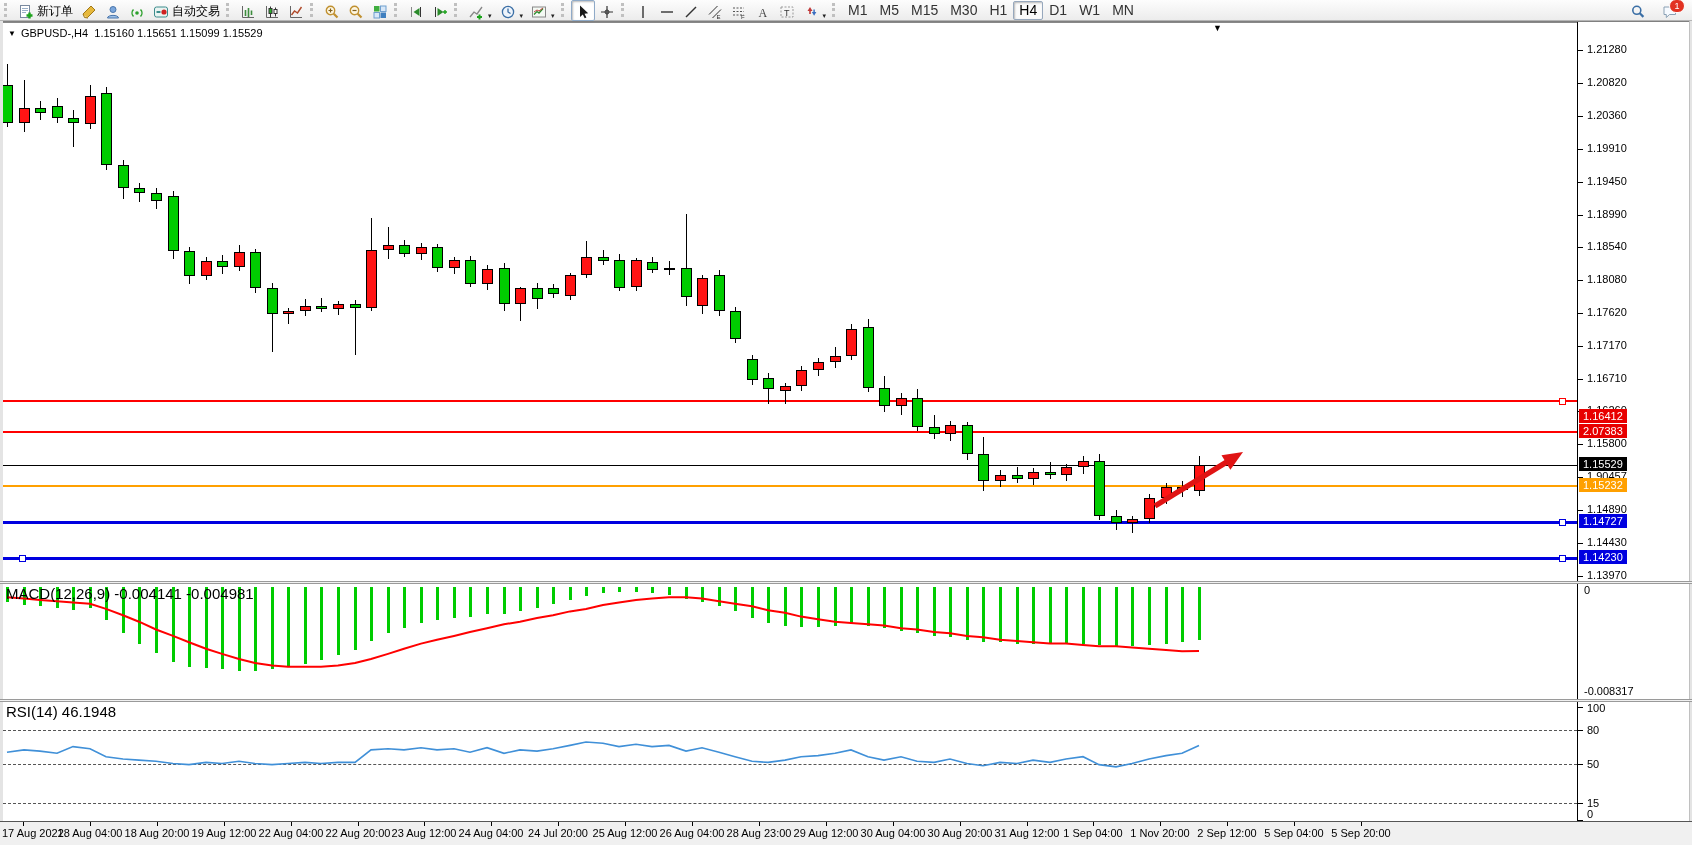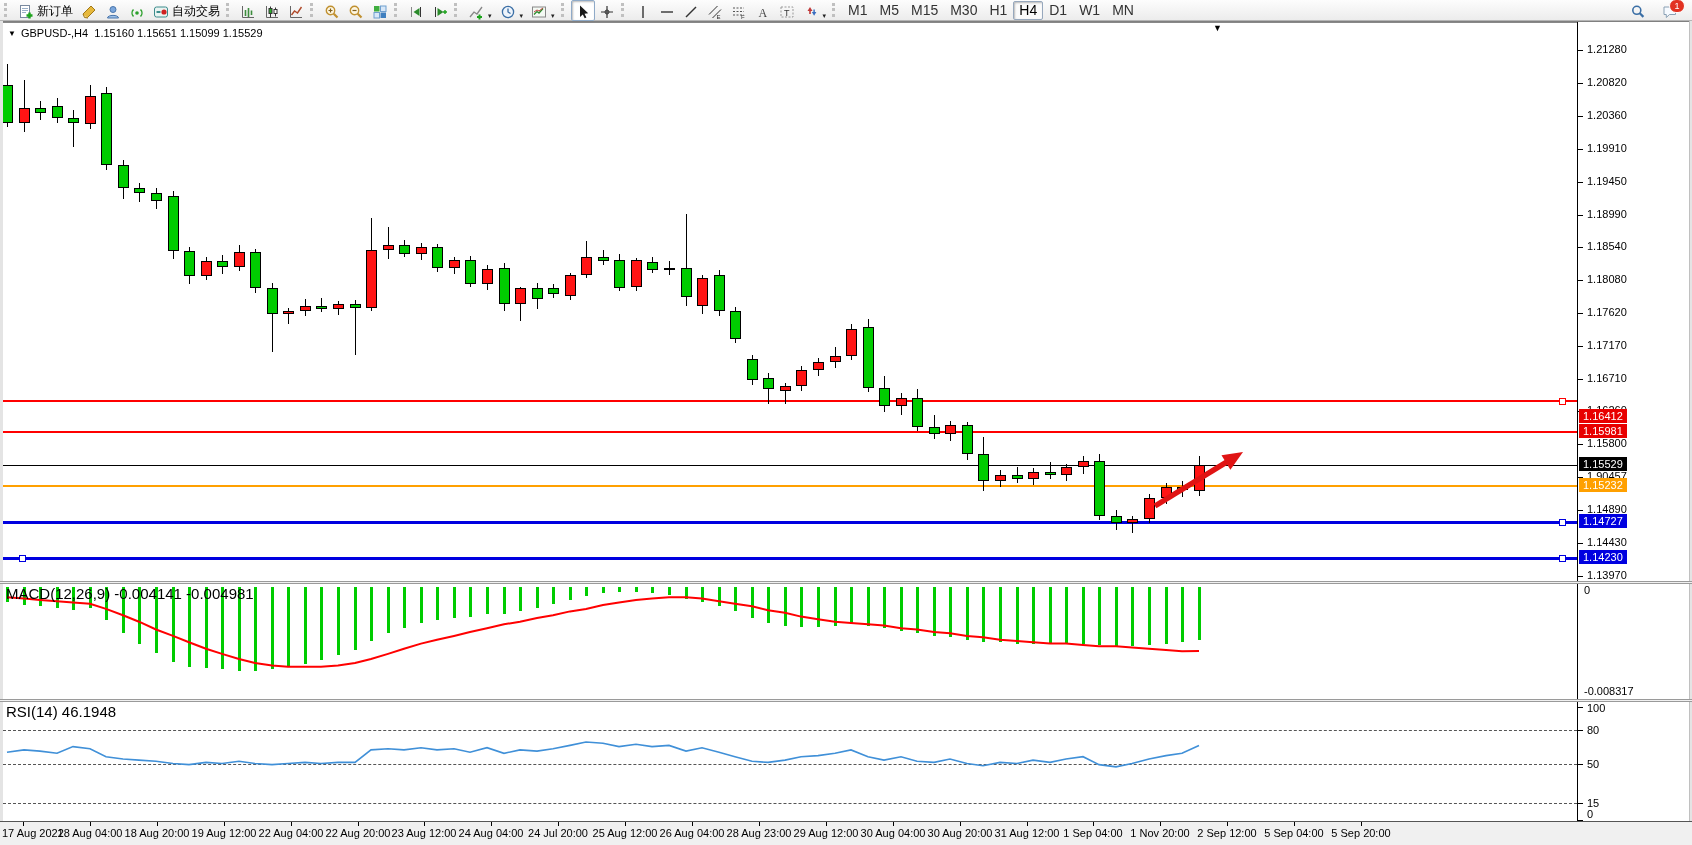--- a/index.html
+++ b/index.html
@@ -523,21 +523,21 @@
     <div class="ptick" style="top: 415px;">1.15800</div>
     <div class="pdash" style="top: 455px;"></div>
     <div class="ptick" style="top: 448px;">1.90457</div>
     <div class="pdash" style="top: 488px;"></div>
     <div class="ptick" style="top: 481px;">1.14890</div>
     <div class="pdash" style="top: 521px;"></div>
     <div class="ptick" style="top: 514px;">1.14430</div>
     <div class="pdash" style="top: 554px;"></div>
     <div class="ptick" style="top: 547px;">1.13970</div>
     <div class="pbadge" style="top: 371px; background: rgb(232, 0, 0); margin-top: 16px;">1.16412</div>
-    <div class="pbadge" style="top: 402px; background: rgb(232, 0, 0);">1.15981</div>
+    <div class="pbadge" style="top: 402px; background: rgb(232, 0, 0);">2.07383</div>
     <div class="pbadge" style="top: 435px; background: rgb(0, 0, 0);">1.15529</div>
     <div class="pbadge" style="top: 456px; background: rgb(255, 160, 0);">1.15232</div>
     <div class="pbadge" style="top: 492px; background: rgb(0, 0, 224);">1.14727</div>
     <div class="pbadge" style="top: 528px; background: rgb(0, 0, 224);">1.14230</div>
   </div>
 
 <div class="sep" style="top:581px"></div>
 
 <div class="pane" id="macd-plot" style="top:584px;height:115px">
   <div class="pane-label">MACD(12,26,9) -0.004141 -0.004981</div>

